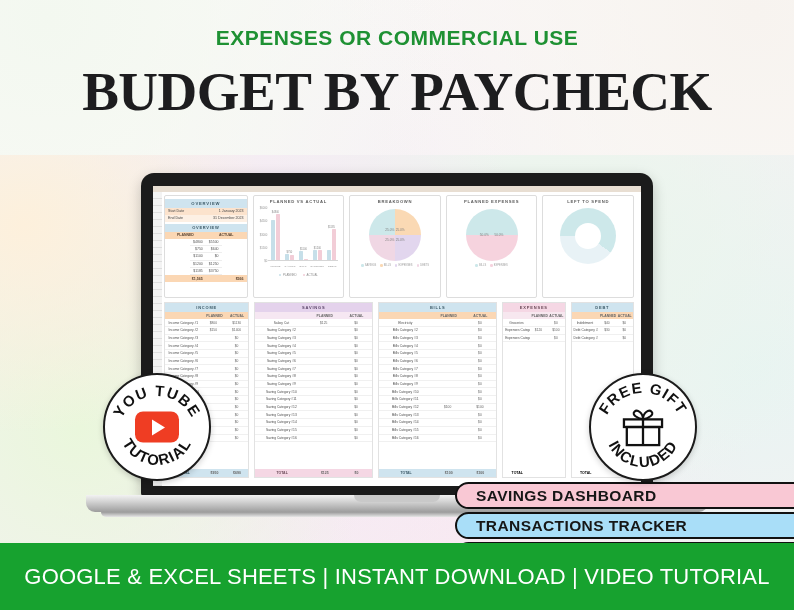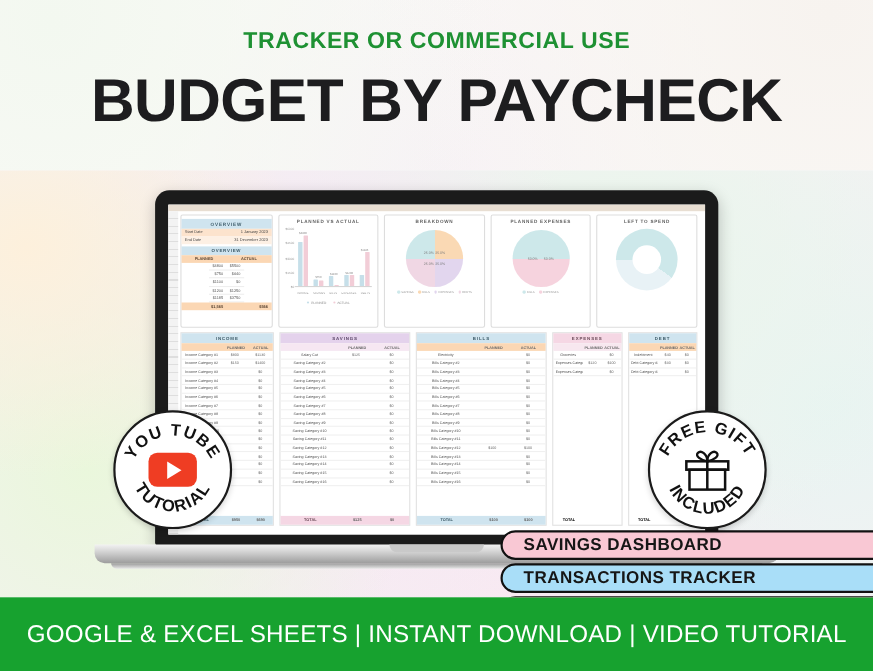--- a/index.html
+++ b/index.html
@@ -23,21 +23,21 @@
   .eyebrow{
     margin-top:26px;
     font-size:21px;font-weight:bold;letter-spacing:.5px;
     color:#1e9133;
     font-family:"Liberation Sans", sans-serif;
   }
   .headline{
     margin-top:14px;
     font-size:55px;font-weight:bold;letter-spacing:-0.5px;
     color:#1d1d1f;line-height:1;
-    font-family:Liberation Sans, sans-serif;
+    font-family:Liberation Serif, serif;
   }
 
   
   .stage{
     position:absolute;left:0;top:155px;width:794px;height:388px;
     background:
       radial-gradient(ellipse 360px 300px at 3% 18%, #fdf0dc 0%, rgba(253,240,220,0) 70%),
       radial-gradient(ellipse 420px 420px at 10% 70%, #eaf7dc 0%, rgba(234,247,220,0) 70%),
       radial-gradient(ellipse 420px 380px at 34% 45%, #f6e6f4 0%, rgba(246,230,244,0) 72%),
       radial-gradient(ellipse 440px 380px at 72% 20%, #eaf6ec 0%, rgba(234,246,236,0) 72%),
@@ -210,21 +210,21 @@
     color:#ffffff;font-size:22px;font-weight:normal;letter-spacing:.2px;
     font-family:"Liberation Sans",sans-serif;
   }
 </style>
 </head>
 <body>
 
 <div id="page">
 
   <div class="header">
-    <div class="eyebrow">TRACKER OR COMMERCIAL USE</div>
+    <div class="eyebrow">EXPENSES OR COMMERCIAL USE</div>
     <div class="headline">BUDGET BY PAYCHECK</div>
   </div>
 
   <div class="stage">
 
     <div class="laptop">
       <div class="lid">
         <div class="screen">
           <div class="sheet">
             <div class="sheet-topbar"></div>

